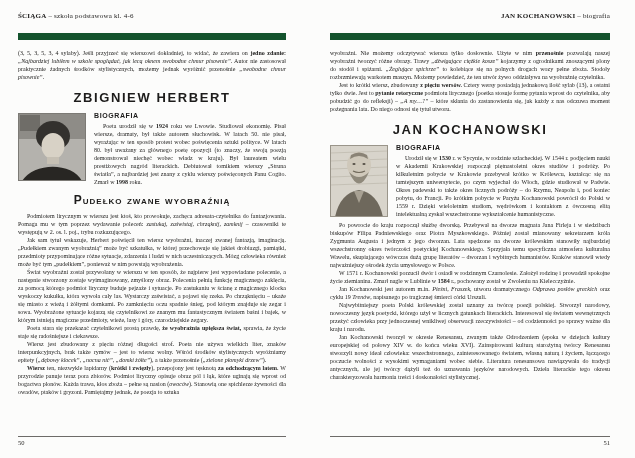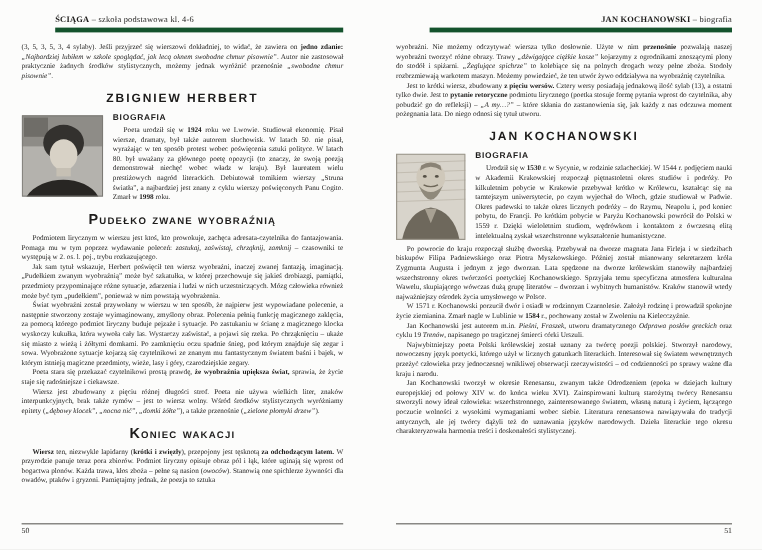--- a/index.html
+++ b/index.html
@@ -6,38 +6,38 @@
   .scan {
     position:relative; width:635px; height:458px; margin:0 auto;
     background:#fcfcfb; overflow:hidden;
     font-family:"Liberation Serif", serif; color:#1d1c1b;
   }
   .page { position:absolute; top:12px; height:440px; }
   .page-left  { left:18px;  width:268px; }
   .page-right { left:330px; width:280px; }
 
   .running-head {
-    font-size:7px; letter-spacing:.2px; padding-bottom:3px;
-    border-bottom:4px solid #14532d; margin-bottom:9px; white-space:nowrap;margin-left:28px;
+    font-size:7px; letter-spacing:.2px; padding-bottom:13px;
+    border-bottom:7px solid #14532d; margin-bottom:9px; white-space:nowrap;
   }
   .rh-right { text-align:right; }
   .running-head b { font-weight:bold; }
 
   .body-text, p.para {
     font-size:6px; line-height:8px; text-align:justify; margin:0;
     text-align-last:left;
   }
   p.para { text-indent:9px; }
   p.noindent { text-indent:0; }
   p.para i, .body-text i { font-style:italic; }
   p.para b, .body-text b { font-weight:bold; }
 
   .section-heading {
     font-family:"Liberation Sans", sans-serif; font-weight:bold;
-    font-size:10px; letter-spacing:1.6px; text-align:center;
+    font-size:13px; letter-spacing:1.6px; text-align:center;
     margin:9px 0 6px 0;
   }
   .sub-heading {
     font-family:"Liberation Sans", sans-serif; font-weight:bold;
     font-variant:small-caps; font-size:12px; letter-spacing:1px;
     text-align:center; margin:7px 0 5px 0;
   }
   .gap-top { margin-top:16px; }
 
   .bio-block { overflow:hidden; margin-bottom:2px; }
@@ -83,21 +83,20 @@
     </div>
 
     <div class="sub-heading">Pudełko zwane wyobraźnią</div>
 
     <p class="para">Podmiotem lirycznym w wierszu jest ktoś, kto prowokuje, zachęca adresata-czytelnika do fantazjowania. Pomaga mu w tym poprzez wydawanie poleceń: <i>zastukaj, zaświstaj, chrząknij, zamknij</i> – czasowniki te występują w 2. os. l. poj., trybu rozkazującego.</p>
     <p class="para">Jak sam tytuł wskazuje, Herbert poświęcił ten wiersz wyobraźni, inaczej zwanej fantazją, imaginacją. „Pudełkiem zwanym wyobraźnią” może być szkatułka, w której przechowuje się jakieś drobiazgi, pamiątki, przedmioty przypominające różne sytuacje, zdarzenia i ludzi w nich uczestniczących. Mózg człowieka również może być tym „pudełkiem”, ponieważ w nim powstają wyobrażenia.</p>
     <p class="para">Świat wyobraźni został przywołany w wierszu w ten sposób, że najpierw jest wypowiadane polecenie, a następnie stworzony zostaje wyimaginowany, zmyślony obraz. Polecenia pełnią funkcję magicznego zaklęcia, za pomocą którego podmiot liryczny buduje pejzaże i sytuacje. Po zastukaniu w ścianę z magicznego klocka wyskoczy kukułka, która wywoła cały las. Wystarczy zaświstać, a pojawi się rzeka. Po chrząknięciu – ukaże się miasto z wieżą i żółtymi domkami. Po zamknięciu oczu spadnie śnieg, pod którym znajduje się zegar i sowa. Wyobrażone sytuacje kojarzą się czytelnikowi ze znanym mu fantastycznym światem baśni i bajek, w którym istnieją magiczne przedmioty, wieże, lasy i góry, czarodziejskie zegary.</p>
     <p class="para">Poeta stara się przekazać czytelnikowi prostą prawdę, <b>że wyobraźnia upiększa świat,</b> sprawia, że życie staje się radośniejsze i ciekawsze.</p>
     <p class="para">Wiersz jest zbudowany z pięciu różnej długości strof. Poeta nie używa wielkich liter, znaków interpunkcyjnych, brak także rymów – jest to wiersz wolny. Wśród środków stylistycznych wyróżniamy epitety (<i>„dębowy klocek”, „nocna nić”, „domki żółte”</i>), a także przenośnie (<i>„zielone płomyki drzew”</i>).</p>
 
-    <div class="sub-heading">Koniec wakacji</div>
     <p class="para"><b>Wiersz</b> ten, niezwykle lapidarny (<b>krótki i zwięzły</b>), przepojony jest tęsknotą <b>za odchodzącym latem.</b> W przyrodzie panuje teraz pora zbiorów. Podmiot liryczny opisuje obraz pól i łąk, które uginają się wprost od bogactwa plonów. Każda trawa, kłos zboża – pełne są nasion (<i>owoców</i>). Stanowią one spichlerze żywności dla owadów, ptaków i gryzoni. Pamiętajmy jednak, że poezja to sztuka</p>
 
     <div class="page-footer">
       <div class="footer-rule"></div>
       <div class="page-number pn-left">50</div>
     </div>
   </div>
 
   <div class="page page-right">
 

